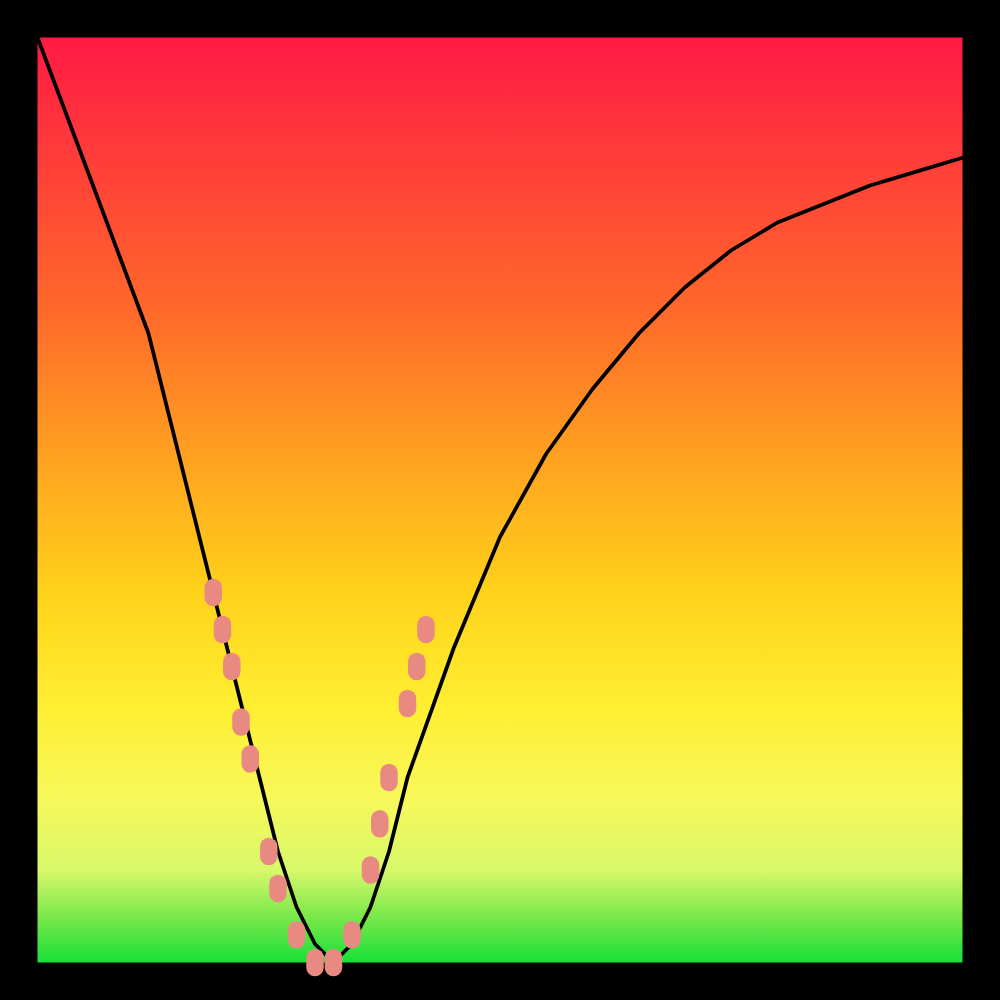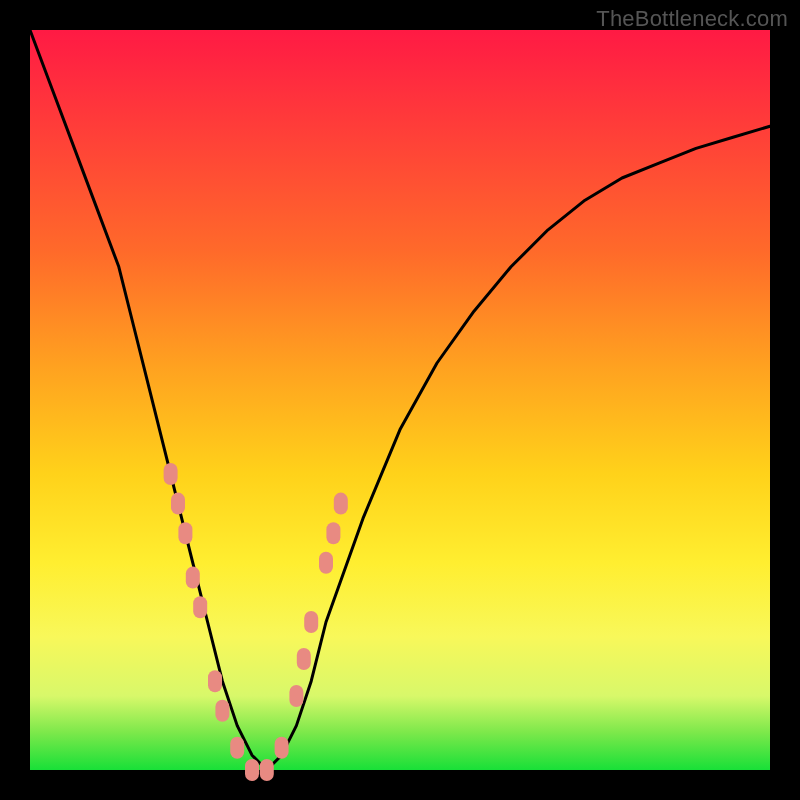--- a/index.html
+++ b/index.html
@@ -78,14 +78,13 @@
           <rect x="244.6" y="706.8" width="14" height="22" rx="7" ry="7" fill="#e88a82"></rect>
           <rect x="259.4" y="655.0" width="14" height="22" rx="7" ry="7" fill="#e88a82"></rect>
           <rect x="266.8" y="618.0" width="14" height="22" rx="7" ry="7" fill="#e88a82"></rect>
           <rect x="274.2" y="581.0" width="14" height="22" rx="7" ry="7" fill="#e88a82"></rect>
           <rect x="289.0" y="521.8" width="14" height="22" rx="7" ry="7" fill="#e88a82"></rect>
           <rect x="296.4" y="492.2" width="14" height="22" rx="7" ry="7" fill="#e88a82"></rect>
           <rect x="303.8" y="462.6" width="14" height="22" rx="7" ry="7" fill="#e88a82"></rect>
         </g>
     </svg>
   </div>
-  <div class="watermark">TheBottleneck.com</div>
 </div>
 
 </body></html>

